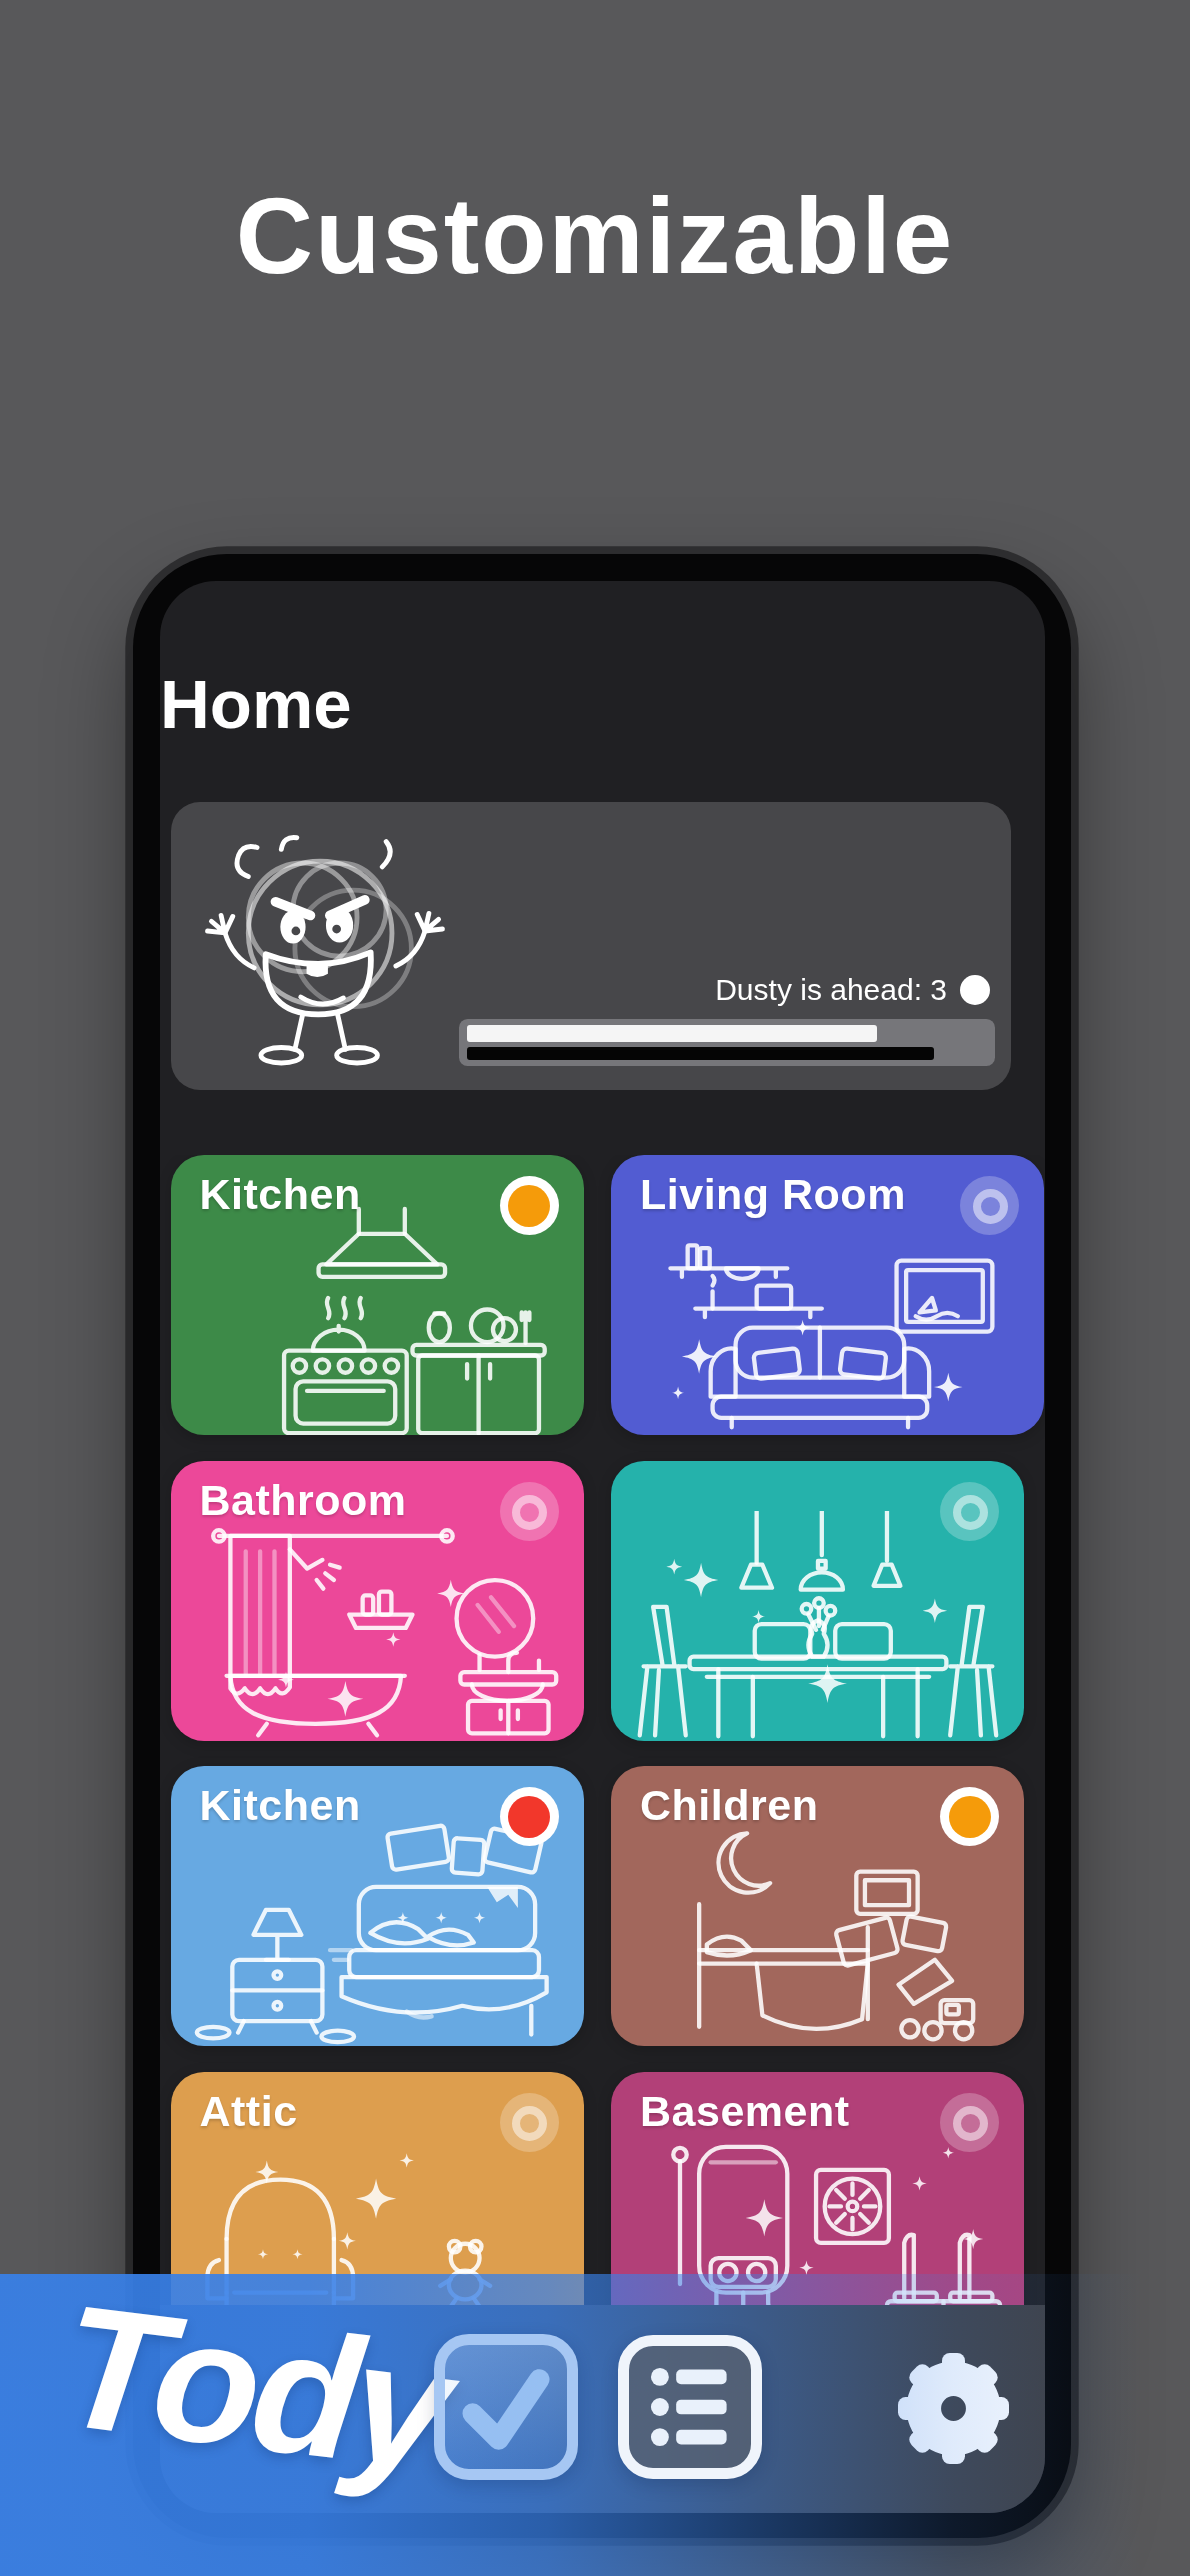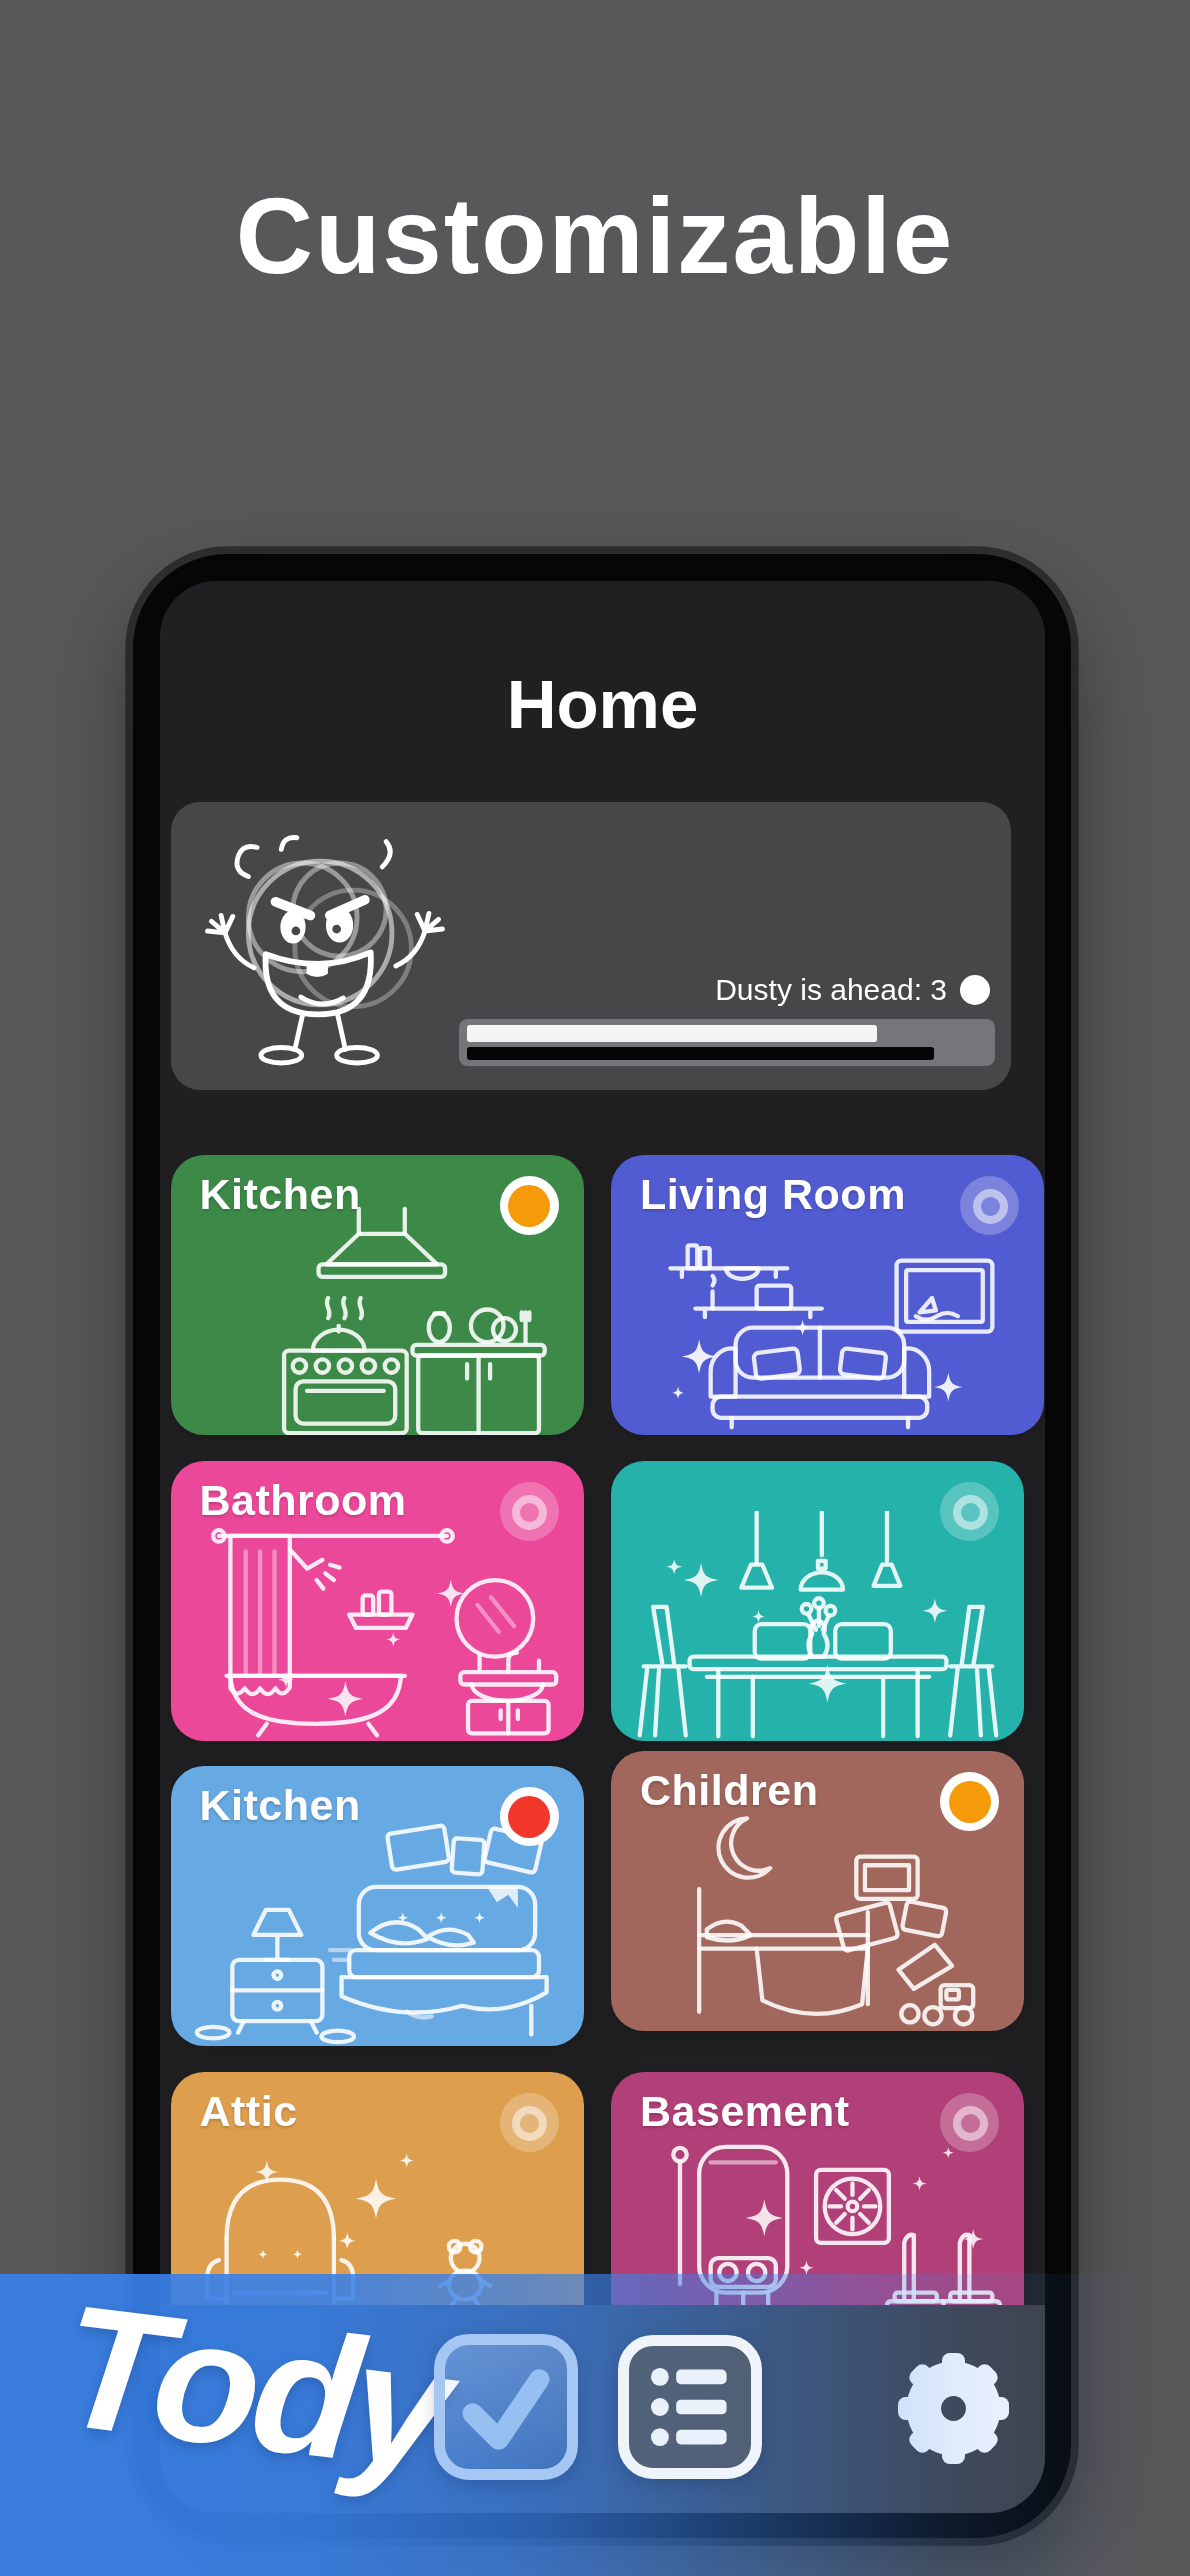--- a/index.html
+++ b/index.html
@@ -6,21 +6,21 @@
   .stage{position:relative;width:1190px;height:2576px;background:#58585a;overflow:hidden;
          font-family:"Liberation Sans","DejaVu Sans",sans-serif;}
   
   .hero-title{position:absolute;top:174px;left:0;width:100%;text-align:center;color:#ffffff;
               font-size:107px;font-weight:700;letter-spacing:1.9px;}
   
   .phone{position:absolute;left:133px;top:554px;width:938px;height:1984px;background:#060607;
          border-radius:94px;box-shadow:0 0 0 7.7px rgba(15,15,17,.55),0 38px 86px rgba(0,0,0,.4);}
   .screen{position:absolute;left:27px;top:27px;width:885px;height:1932px;background:#202023;
           border-radius:56px;overflow:hidden;}
-  .app-header{position:absolute;top:84px;left:0;width:100%;text-align:center;color:#fff;
+  .app-header{position:absolute;top:84px;left:0;width:100%;text-align:left;color:#fff;
               font-size:69px;font-weight:700;}
   
   .dusty-card{position:absolute;left:10.5px;top:221px;width:840px;height:288px;border-radius:29px;}
   .monster{position:absolute;left:21px;top:21px;width:266px;height:247px;}
   .speech{position:absolute;left:305px;top:33px;color:#fff;font-size:39px;font-weight:600;
           letter-spacing:1.4px;line-height:1.62;}
   .status-row{position:absolute;right:21px;top:171px;display:flex;align-items:center;gap:12.5px;
               color:#fff;font-size:30px;font-weight:400;justify-content:flex-end;}
   .status-dot{width:30px;height:30px;border-radius:50%;background:#fff;}
   .progress{position:absolute;left:288px;top:217px;width:536px;height:47px;border-radius:8.6px;
@@ -268,21 +268,21 @@
               <path transform="translate(282 106) scale(0.4)" d="M0 -15 C2 -4 4 -2 15 0 C4 2 2 4 0 15 C-2 4 -4 2 -15 0 C-4 -2 -2 -4 0 -15 Z"></path>
               <path transform="translate(322 106) scale(0.4)" d="M0 -15 C2 -4 4 -2 15 0 C4 2 2 4 0 15 C-2 4 -4 2 -15 0 C-4 -2 -2 -4 0 -15 Z"></path>
             </g>
           </svg>
           <span class="room-title">Kitchen</span>
           <span class="indicator solid">
               <span class="dot" style="background: rgb(242, 55, 43);"></span>
             </span>
         </div>
 
-        <div class="room-card" style="left: 451px; top: 596px; background: rgb(162, 103, 92);">
+        <div class="room-card" style="left: 451px; top: 611px; background: rgb(162, 103, 92);">
           <svg class="ill" viewBox="0 0 431 242">
             <g stroke="#fff" stroke-opacity=".88" stroke-width="4.5" fill="none" stroke-linecap="round" stroke-linejoin="round">
               <path d="M142,18 a31,31 0 1 0 24,52 a25,25 0 1 1 -24,-52 Z"></path>
               <rect x="256" y="58" width="64" height="44" rx="4"></rect>
               <rect x="265" y="67" width="46" height="26"></rect>
               <rect x="238" y="112" width="58" height="38" rx="4" transform="rotate(-15 267 131)"></rect>
               <rect x="306" y="108" width="42" height="30" rx="4" transform="rotate(11 327 123)"></rect>
               <path d="M92,92 v128 M268,116 v96"></path>
               <path d="M100,134 q18,-14 36,-4 l10,10 q-22,10 -46,2 Z"></path>
               <path d="M92,140 h176 M92,154 h60"></path>

